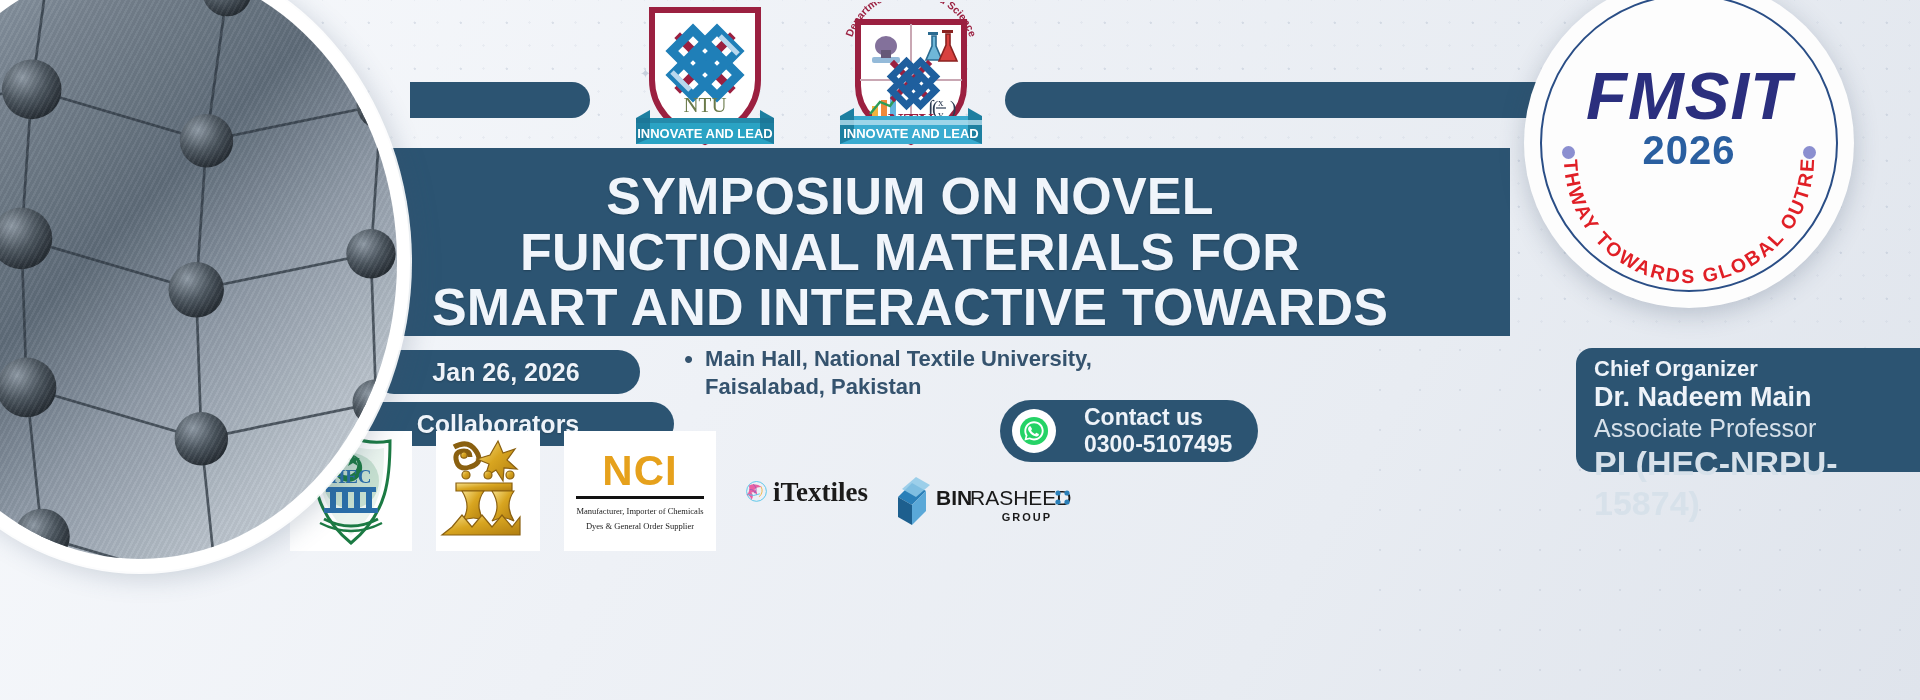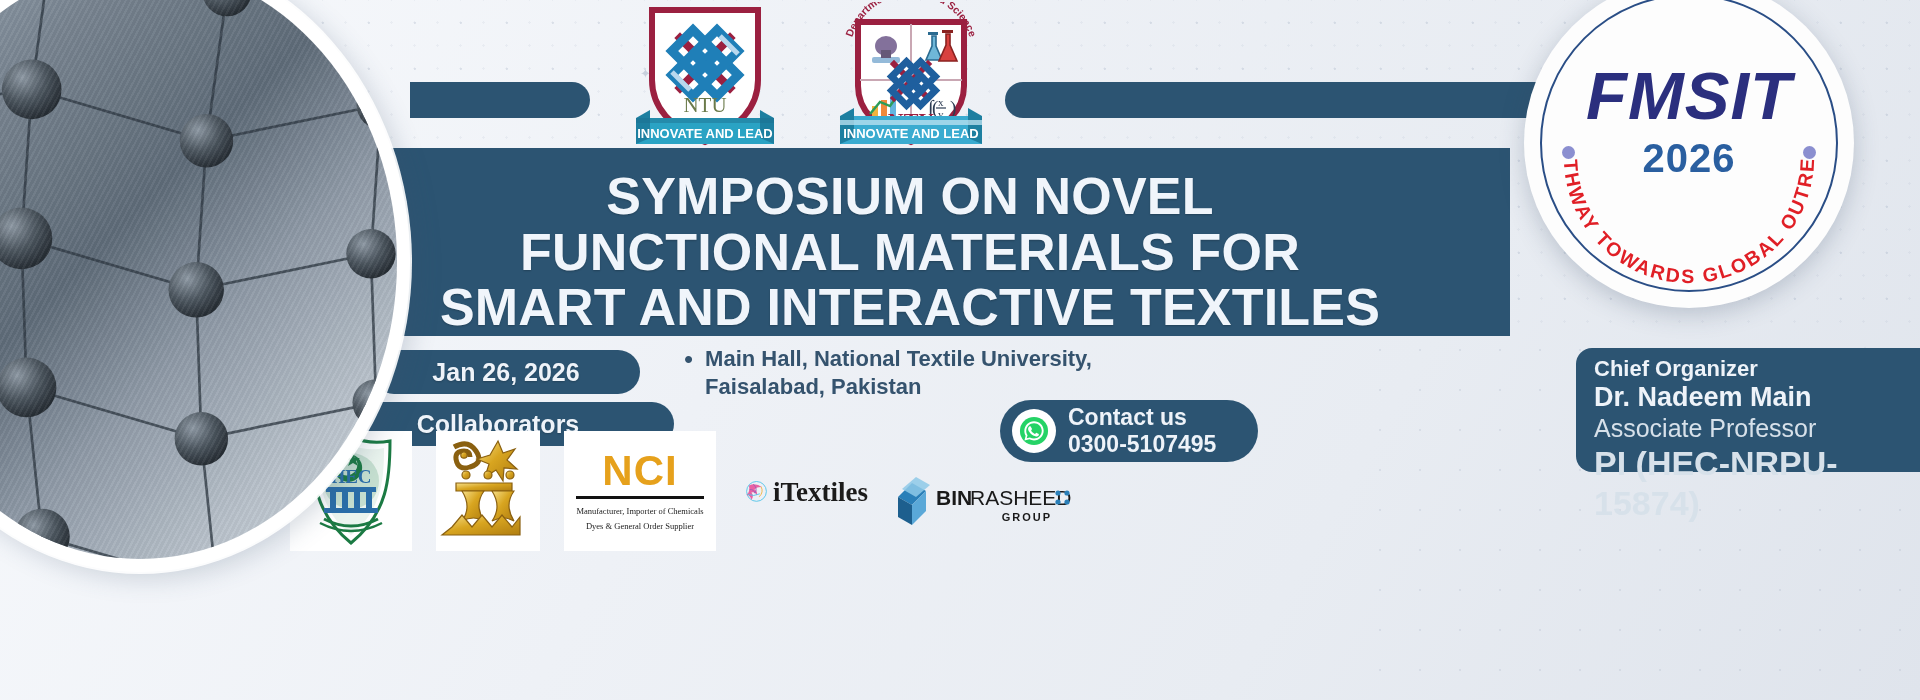--- a/index.html
+++ b/index.html
@@ -105,21 +105,21 @@
   }
   .venue-bullet { color: #34536e; font-size: 26px; line-height: 1.1; }
   .venue-text {
     color: #35536e; font-weight: 700; font-size: 22px; line-height: 1.28;
   }
 
   
   .contact {
     position: absolute; left: 1000px; top: 400px; width: 258px; height: 62px;
     background: #2c5472; border-radius: 34px; z-index: 6;
-    display: flex; align-items: center; gap: 12px; padding-left: 12px;
+    display: flex; align-items: center; gap: 28px; padding-left: 12px;
   }
   .wa-circle {
     width: 44px; height: 44px; border-radius: 50%; background: #ffffff;
     display: flex; align-items: center; justify-content: center; flex: 0 0 auto;
   }
   .contact-text { color: #eef3f9; font-weight: 700; font-size: 23px; line-height: 1.18; }
 
   
   .organizer {
     position: absolute; left: 1576px; top: 348px; width: 352px; height: 124px;
@@ -157,21 +157,21 @@
   .fmsit-ring {
     position: absolute; inset: 16px; border-radius: 50%;
     border: 2.5px solid #2a4e86;
   }
   .fmsit-word {
     position: absolute; left: 0; right: 0; top: 84px; text-align: center;
     color: #2b2f7e; font-weight: 700; font-size: 67px; font-style: italic;
     letter-spacing: 1px; line-height: 1;
   }
   .fmsit-year {
-    position: absolute; left: 0; right: 0; top: 158px; text-align: center;
+    position: absolute; left: 0; right: 0; top: 150px; text-align: center;
     color: #2a5fa0; font-weight: 700; font-size: 40px; letter-spacing: 1px;
   }
   .fmsit-dot { position: absolute; width: 13px; height: 13px; border-radius: 50%; background: #8b8fd0; }
   .fmsit-dot.l { left: 38px; top: 168px; }
   .fmsit-dot.r { right: 38px; top: 168px; }
   .fmsit-arc { position: absolute; inset: 0; }
   .fmsit-arc text { fill: #e01f26; font-size: 19.5px; font-weight: 700; letter-spacing: 2.2px; font-family: "Liberation Sans", sans-serif; }
 </style>
 </head>
 <body>
@@ -338,21 +338,21 @@
         <path d="M4 118 L146 118 L146 123 L4 123 Z" fill="#bfe3f1" opacity=".75"></path>
         <text x="75" y="136" text-anchor="middle" fill="#ffffff" font-family="Liberation Sans, sans-serif" font-size="13" font-weight="bold">INNOVATE AND LEAD</text>
       </svg>
     </div>
   </div>
 
   <div class="title-band">
     <div class="title">
       <div>SYMPOSIUM ON NOVEL</div>
       <div>FUNCTIONAL MATERIALS FOR</div>
-      <div>SMART AND INTERACTIVE TEXTILES</div>
+      <div>SMART AND INTERACTIVE TOWARDS</div>
     </div>
   </div>
 
   <div class="pill date-pill">Jan 26, 2026</div>
 
   <div class="pill collab-pill">Collaborators</div>
 
   <div class="venue">
     <div class="venue-bullet">•</div>
     <div class="venue-text">

